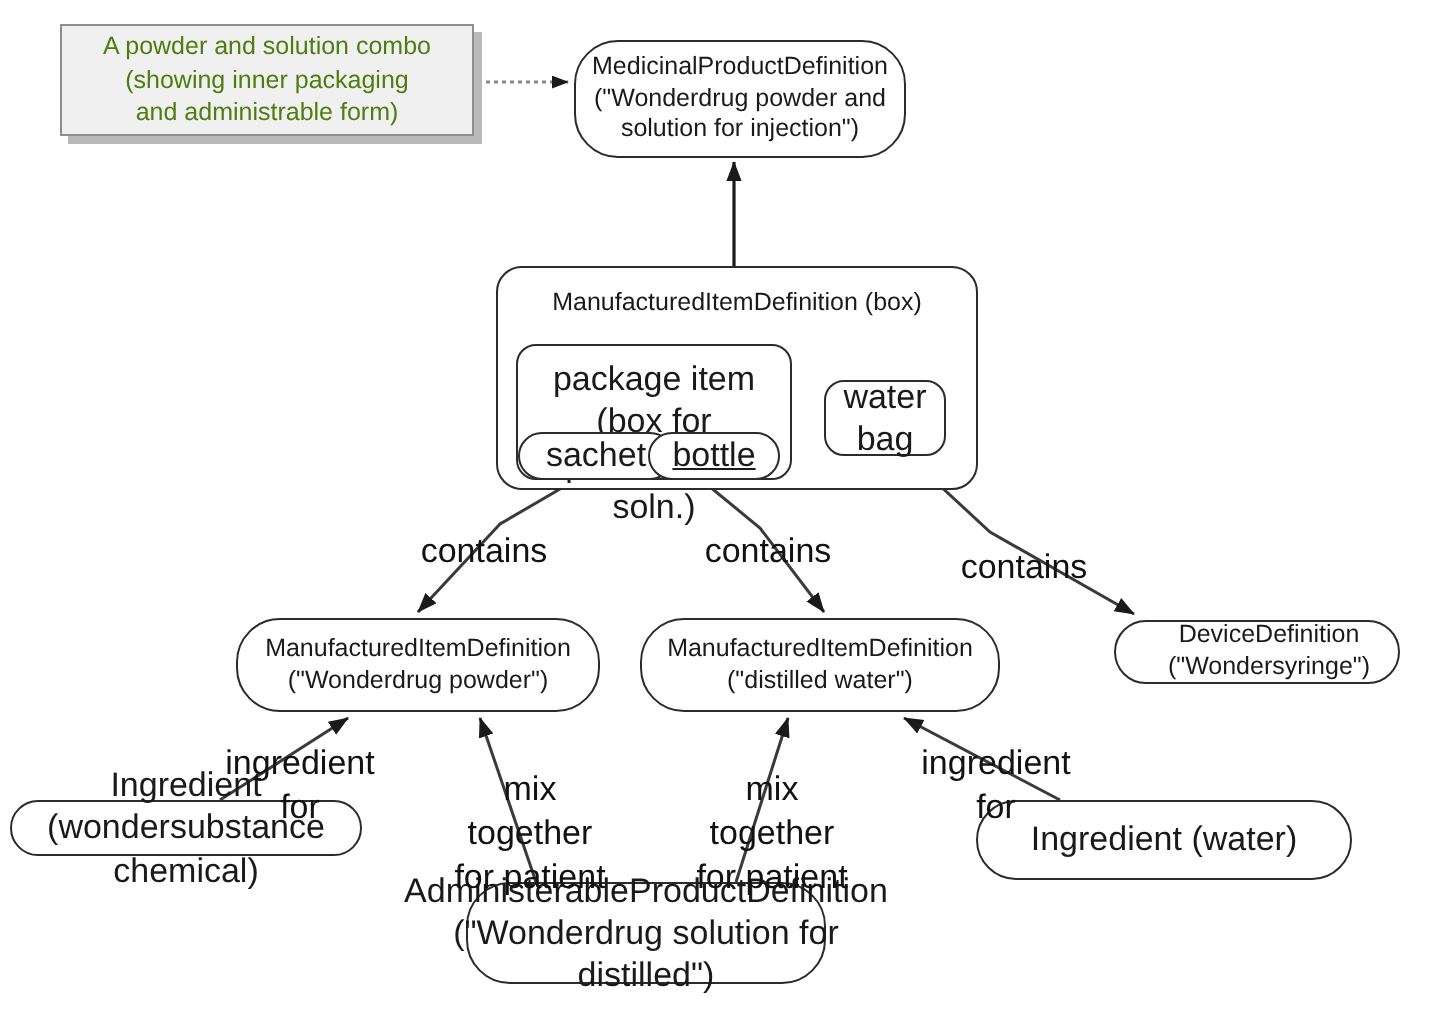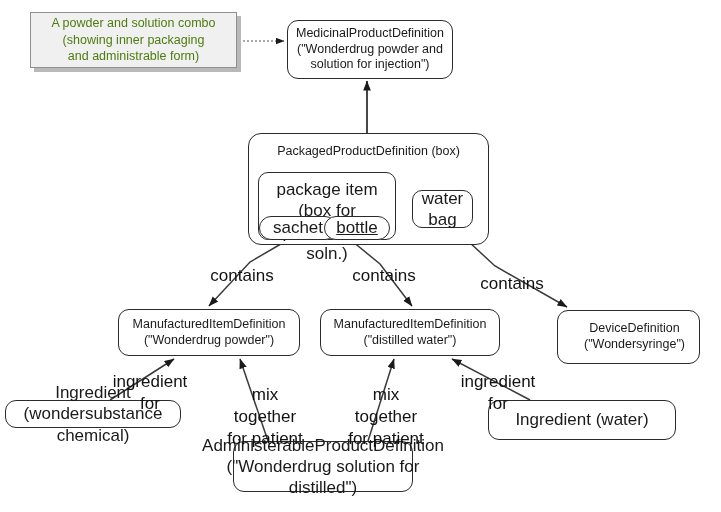--- a/index.html
+++ b/index.html
@@ -21,21 +21,21 @@
     top: 0;
     width: 721px;
     height: 512px;
     pointer-events: none;
   }
   .node {
     position: absolute;
     box-sizing: border-box;
     background: #ffffff;
     border: 1.6px solid #2b2b2b;
-    border-radius: 11px;
+    border-radius: 22px;
     display: flex;
     align-items: center;
     justify-content: center;
     text-align: center;
     color: #1a1a1a;
     line-height: 1.25;
     z-index: 2;
   }
   .node .lbl {
     display: block;
@@ -109,21 +109,21 @@
 and administrable form)</span>
   </div>
 
   <div class="node fs13" style="left:287px; top:20px; width:166px; height:59px;">
     <span class="lbl">MedicinalProductDefinition
 ("Wonderdrug powder and
 solution for injection")</span>
   </div>
 
   <div class="node fs13" style="left:248px; top:133px; width:241px; height:112px; align-items:flex-start; justify-content:center; padding-top:10px; border-radius:13px;">
-    <span class="lbl">PackagedProductDefinition (box)</span>
+    <span class="lbl">ManufacturedItemDefinition (box)</span>
   </div>
 
   <div class="node fs12" style="left:258px; top:172px; width:138px; height:68px; align-items:flex-start; justify-content:center; padding-top:6px; border-radius:10px;">
     <span class="lbl">package item (box for
 powder and soln.)</span>
   </div>
 
   <div class="node fs12" style="left:259px; top:216px; width:78px; height:24px; border-radius:12px;">
     <span class="lbl">sachet</span>
   </div>
@@ -139,21 +139,21 @@
   <div class="node fs13" style="left:118px; top:309px; width:182px; height:47px;">
     <span class="lbl">ManufacturedItemDefinition
 ("Wonderdrug powder")</span>
   </div>
 
   <div class="node fs13" style="left:320px; top:309px; width:180px; height:47px;">
     <span class="lbl">ManufacturedItemDefinition
 ("distilled water")</span>
   </div>
 
-  <div class="node fs13" style="left:557px; top:310px; width:143px; height:54px;padding-left:12px;">
+  <div class="node fs13" style="left:557px; top:310px; width:143px; height:32px;padding-left:12px;">
     <span class="lbl">DeviceDefinition
 ("Wondersyringe")</span>
   </div>
 
   <div class="node fs12" style="left:5px; top:400px; width:176px; height:28px;">
     <span class="lbl">Ingredient (wondersubstance
 chemical)</span>
   </div>
 
   <div class="node fs12" style="left:488px; top:400px; width:188px; height:40px;">

